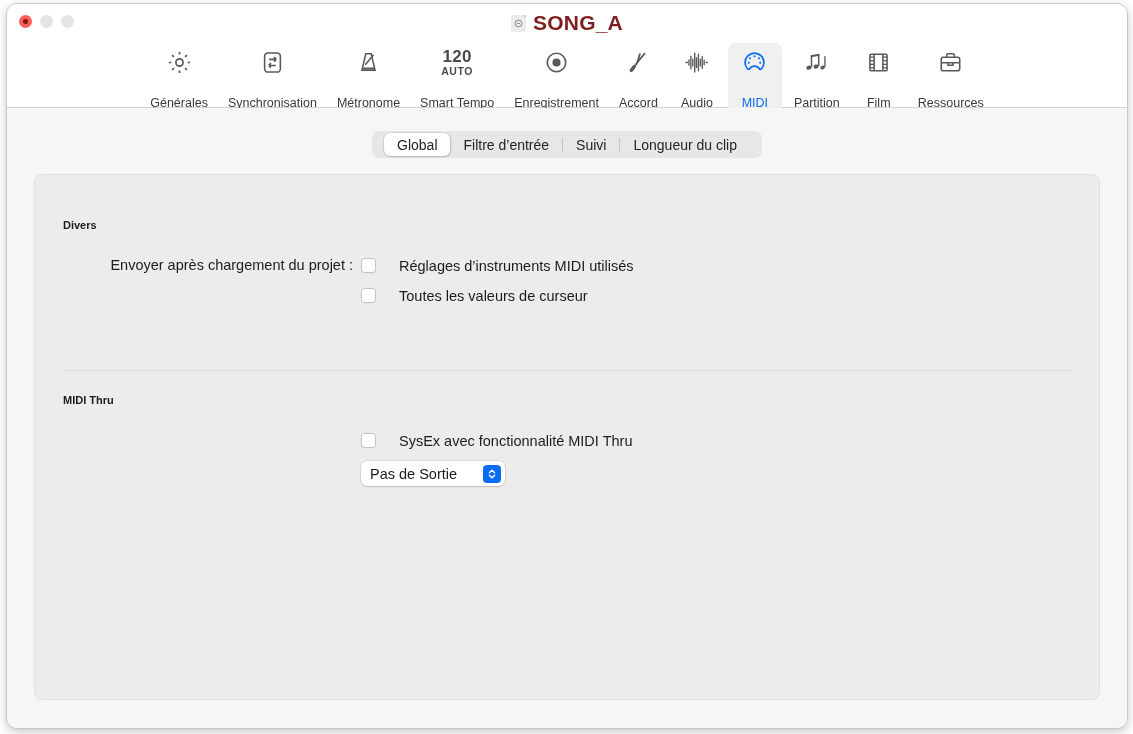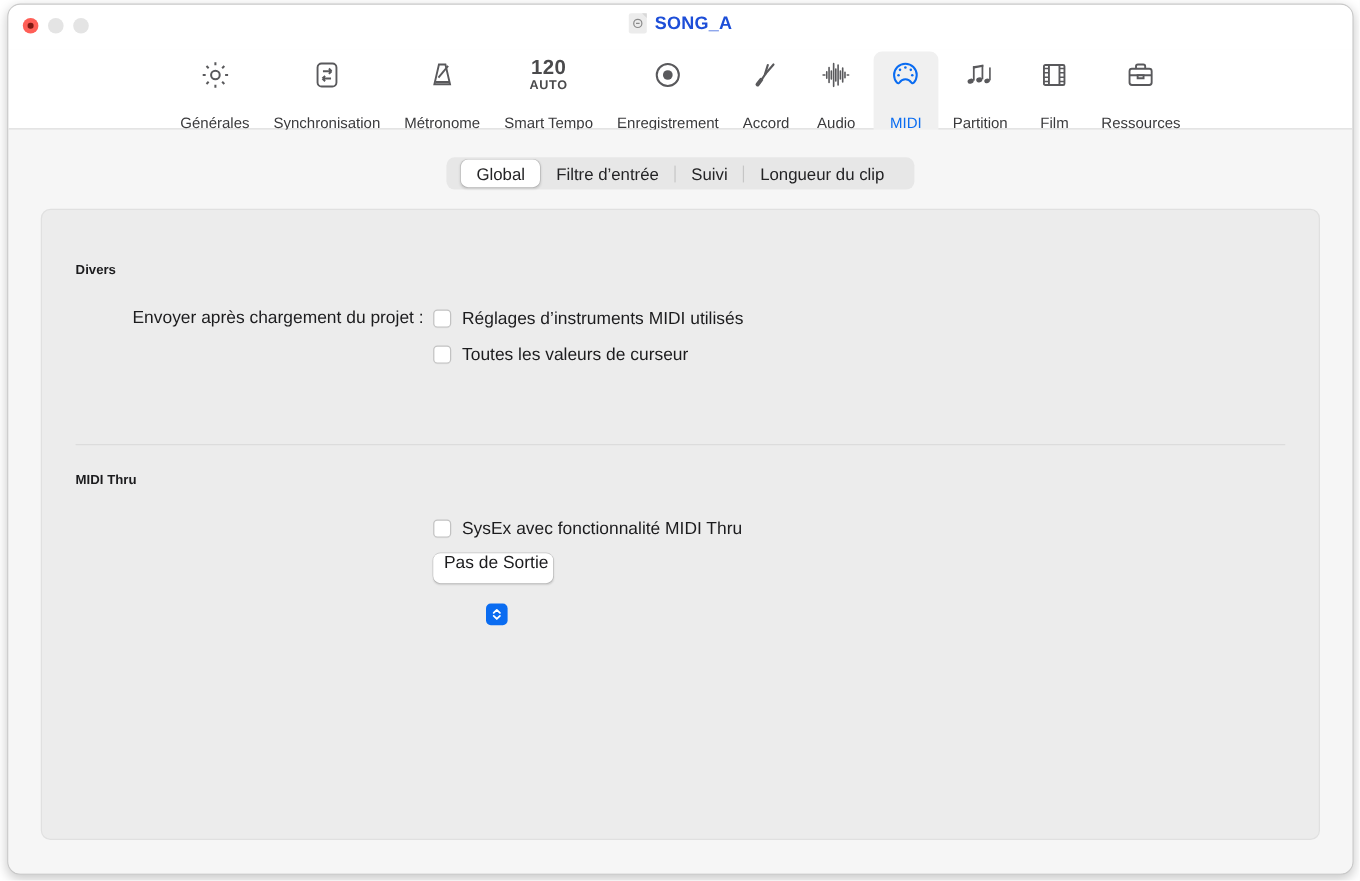--- a/index.html
+++ b/index.html
@@ -77,23 +77,23 @@
   }
   .doc-icon::before {
     content: "";
     position: absolute;
     top: 0; right: 0;
     border-left: 4px solid transparent;
     border-top: 4px solid #d8d8d8;
   }
   .doc-icon svg { display: block; }
   .win-title {
-    font-size: 15px;
+    font-size: 21px;
     font-weight: bold;
-    color: #1d4ed8;
+    color: #7f1d1d;
     letter-spacing: .2px;
   }
 
   
   .toolbar {
     height: 67px;
     background: #ffffff;
     border-bottom: 1px solid #d3d3d3;
     display: flex;
     align-items: flex-start;
@@ -202,21 +202,21 @@
     position: absolute;
     font-size: 14.5px;
     color: #1c1c1e;
     text-align: right;
     white-space: nowrap;
   }
   .cb-row {
     position: absolute;
     display: flex;
     align-items: flex-start;
-    gap: 9px;
+    gap: 23px;
   }
   .checkbox {
     width: 15px; height: 15px;
     margin-top: 2px;
     background: #ffffff;
     border: 1px solid #c2c2c2;
     border-radius: 3.5px;
     flex: none;
     box-shadow: 0 .5px .5px rgba(0,0,0,.05);
     cursor: default;
@@ -238,21 +238,20 @@
     position: absolute;
     height: 25px;
     background: #ffffff;
     border-radius: 6px;
     box-shadow: 0 0 0 .5px rgba(0,0,0,.16), 0 1px 1.5px rgba(0,0,0,.13);
     display: flex;
     align-items: center;
     padding: 0 4px 0 9px;
     gap: 26px;
     cursor: default;
-    flex-direction: column;
   }
   .popup-val {
     font-size: 14.5px;
     color: #1c1c1e;
     white-space: nowrap;
   }
   .popup-arrows {
     width: 18px; height: 18px;
     border-radius: 4px;
     background: #0a6cf1;

